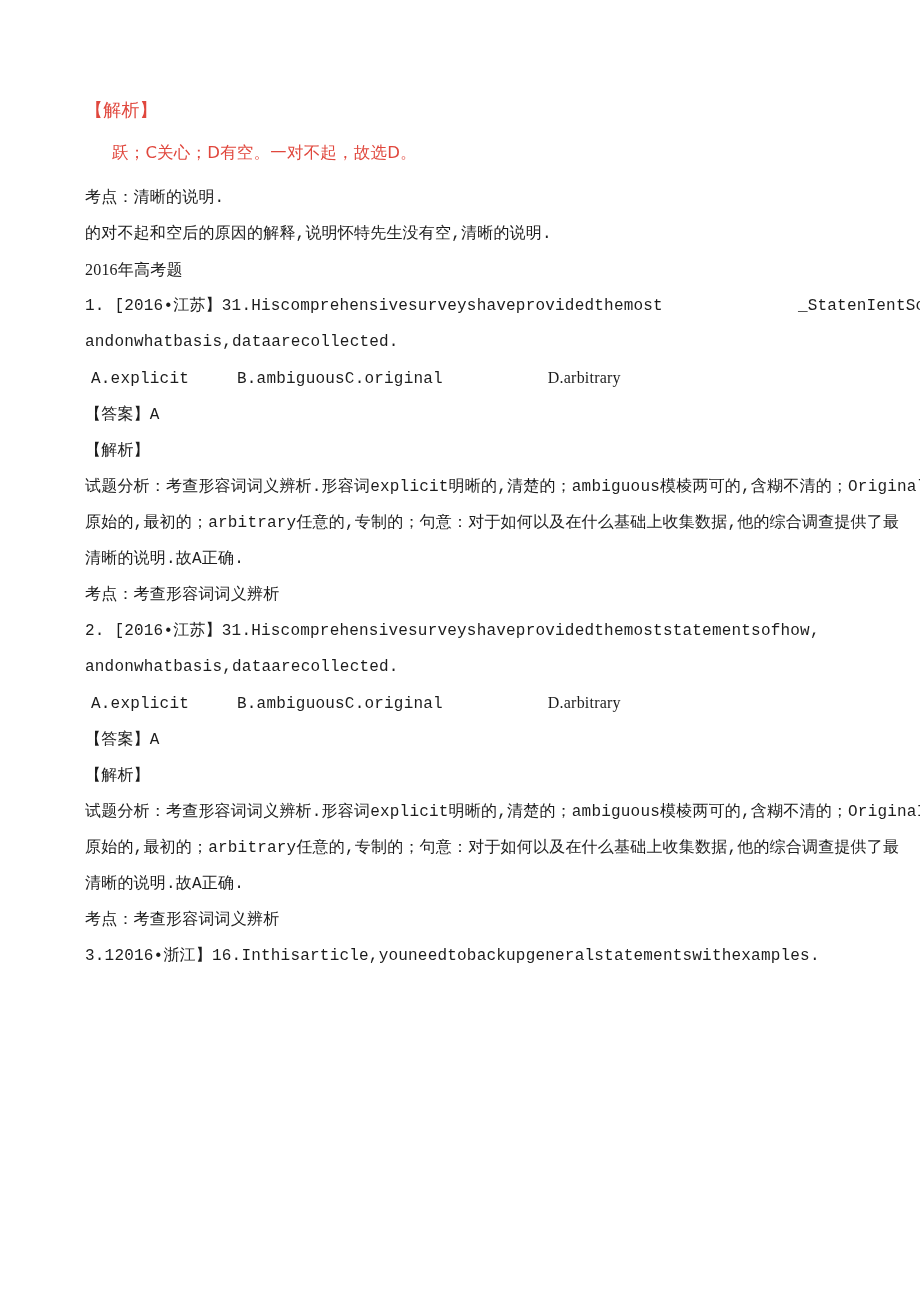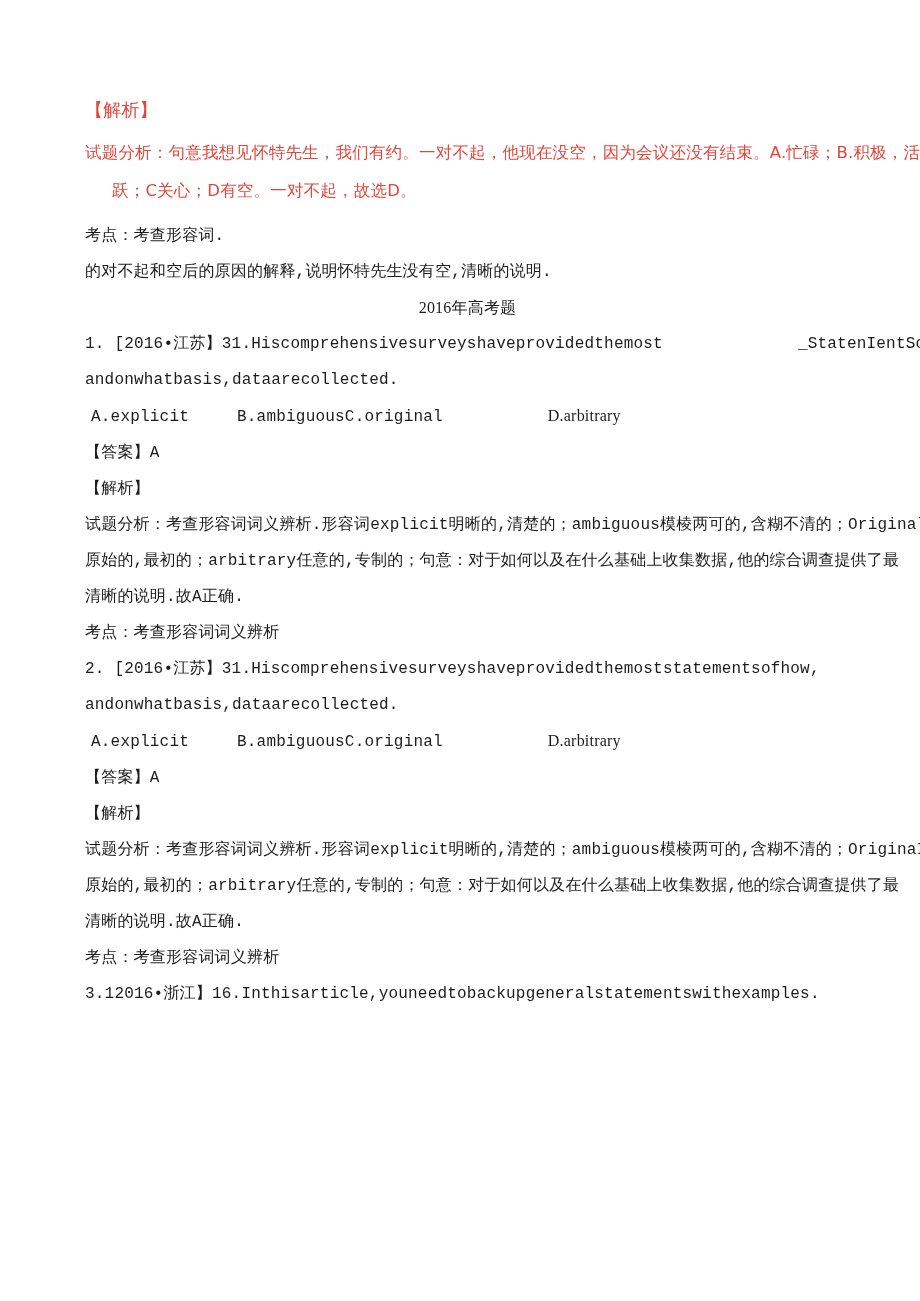--- a/index.html
+++ b/index.html
@@ -25,42 +25,41 @@
   }
   .red-header {
     font-size: 18px;
     line-height: 28px;
     white-space: nowrap;
   }
   .red-body { line-height: 38px; font-size: 16.5px; }
   .red-body-block { margin-top: 10px; margin-bottom: 8px; }
   .indent-red { padding-left: 27px; }
   .black-block { }
-  .centered { text-align: center; }
+  .centered { }
   .opt-line { padding-left: 6px; }
   .opt-b { margin-left: 48px; }
   .opt-d { margin-left: 105px; font-family: Liberation Serif, serif; }
   .stem-blank { margin-left: 135px; }
   .serif-cn { font-family: "Liberation Serif", "DejaVu Serif", serif; }
 </style>
 </head>
 <body>
 
 <div class="page">
 
   <div class="line red red-header">【解析】</div>
 
   <div class="red-body-block">
-    <div class="line red red-body">试题分析：句意我想见怀特先生，我们有约。一对不起，他现在没空，因为会议还没有结束。A.忙碌；B.积极，活</div>
     <div class="line red red-body indent-red">跃；C关心；D有空。一对不起，故选D。</div>
   </div>
 
   <div class="black-block">
 
-    <div class="line">考点：考查形容词.</div>
+    <div class="line">考点：清晰的说明.</div>
     <div class="line">的对不起和空后的原因的解释,说明怀特先生没有空,清晰的说明.</div>
 
     <div class="line centered serif-cn">2016年高考题</div>
 
     <div class="line"><span>1. [2016•江苏】31.Hiscomprehensivesurveyshaveprovidedthemost</span><span class="stem-blank">_StatenIentSofhow,</span></div>
     <div class="line">andonwhatbasis,dataarecollected.</div>
     <div class="line opt-line"><span>A.explicit</span><span class="opt-b">B.ambiguousC.original</span><span class="opt-d">D.arbitrary</span></div>
     <div class="line">【答案】A</div>
     <div class="line">【解析】</div>
     <div class="line">试题分析：考查形容词词义辨析.形容词explicit明晰的,清楚的；ambiguous模棱两可的,含糊不清的；Original</div>

